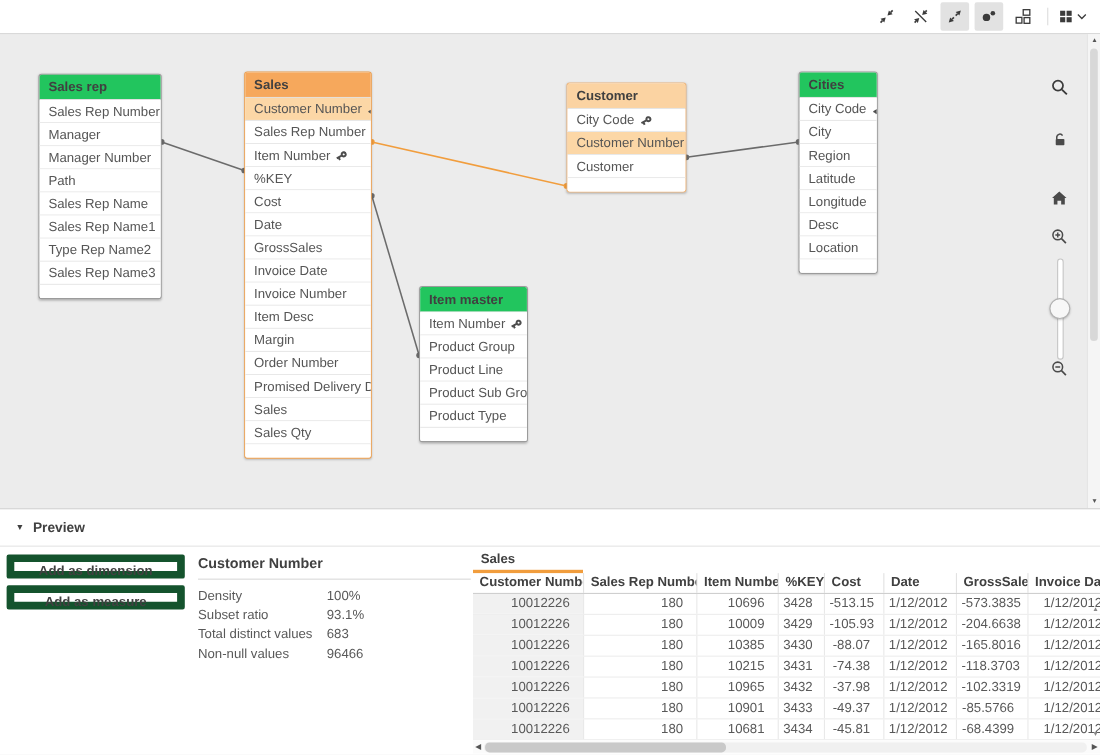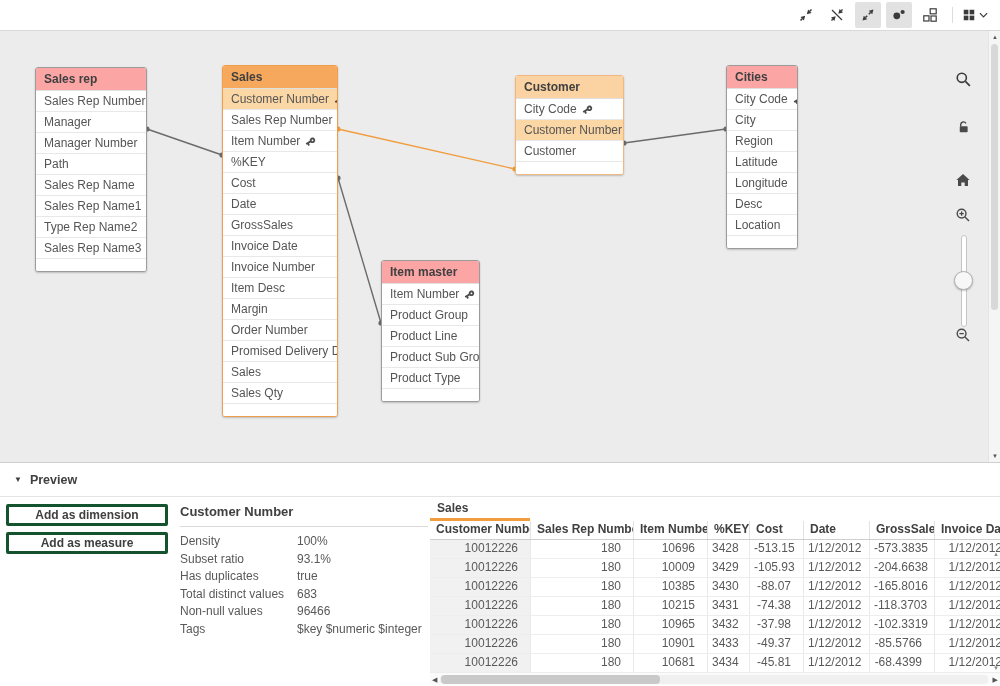--- a/index.html
+++ b/index.html
@@ -17,21 +17,21 @@
   .tb-chev{margin-left:3px;display:flex;align-items:center;}
   
   .canvas{position:relative;height:432px;background:#ececec;border-top:1px solid #d9d9d9;box-sizing:border-box;overflow:hidden;}
   #connector-svg{position:absolute;left:0;top:0;width:1000px;height:432px;}
   .mtable{position:absolute;background:#fff;border:1px solid #9b9b9b;border-radius:3px;
           box-shadow:0 1px 2px rgba(0,0,0,.2);font-size:12px;box-sizing:border-box;}
   .mtable.active{border-color:#ef9f4b;}
   .mtable.active .mt-head{background:#f6a85c;}
   .mtable.active-light{border-color:#f0b87e;}
   .mtable.active-light .mt-head{background:#fbd3a2;}
-  .mt-head{height:22px;line-height:22px;padding:0 8px;font-weight:bold;color:#404040;background:#fca5a5;
+  .mt-head{height:22px;line-height:22px;padding:0 8px;font-weight:bold;color:#404040;background:#22c55e;
            border-bottom:1px solid #e0e0e0;border-radius:2px 2px 0 0;white-space:nowrap;overflow:hidden;}
   .mt-row{padding:0 8px;color:#555;border-bottom:1px solid #e8e8e8;display:flex;align-items:center;gap:5px;
           background:#fff;white-space:nowrap;overflow:hidden;cursor:pointer;}
   .mt-row.hl{background:#fcd7a6;}
   .mt-foot{height:12px;background:#fff;border-radius:0 0 2px 2px;}
   .key-ic{transform:scaleX(-1) rotate(30deg);flex:none;}
   
   .side-tools{position:absolute;right:27px;top:0;width:20px;height:100%;}
   .stool{position:absolute;left:0;width:20px;display:flex;justify-content:center;cursor:pointer;}
   .slider-track{position:absolute;left:8px;top:204px;width:4px;height:90px;background:#fff;border:1px solid #c5c5c5;border-radius:3px;}
@@ -39,21 +39,21 @@
   
   .vscroll{position:absolute;right:0;top:0;width:12px;height:100%;background:#f5f5f5;border-left:1px solid #e4e4e4;box-sizing:border-box;}
   .vthumb{position:absolute;left:2px;top:13px;width:7px;height:266px;background:#d8d8d8;border-radius:4px;cursor:pointer;}
   .varrow{position:absolute;left:0;width:12px;text-align:center;font-size:6px;color:#555;cursor:pointer;}
   
   .preview{position:relative;height:224px;background:#fff;border-top:1px solid #cfcfcf;box-sizing:border-box;}
   .pv-head{height:33px;border-bottom:1px solid #e4e4e4;display:flex;align-items:center;padding-left:14px;gap:8px;
            font-weight:bold;color:#404040;font-size:12.5px;cursor:pointer;}
   .tri{font-size:8px;color:#404040;}
   .pv-body{position:relative;height:189px;}
-  .pv-btn{position:absolute;left:6px;width:162px;height:22px;background:#fff;border:3px solid #14532d;border-radius:2px;
+  .pv-btn{position:absolute;left:6px;width:162px;height:22px;background:#fff;border:7px solid #14532d;border-radius:2px;
           font-family:"Liberation Sans",sans-serif;font-weight:bold;font-size:12px;color:#404040;cursor:pointer;}
   .finfo{position:absolute;left:180px;top:7px;width:248px;}
   .finfo h3{margin:0 0 0 0;font-size:13px;font-weight:bold;color:#404040;padding-bottom:7px;border-bottom:1px solid #d9d9d9;}
   .irows{margin-top:6px;}
   .irow{display:flex;font-size:12px;color:#595959;line-height:17.5px;}
   .ilabel{width:117px;flex:none;}
   
   .dtable{position:absolute;left:430px;top:4px;width:570px;height:184px;overflow:hidden;}
   .dt-title{position:absolute;left:7px;top:0;font-size:12px;font-weight:bold;color:#404040;}
   .dt-bar{position:absolute;left:0;top:17px;width:100px;height:3px;background:#f19d3d;}
@@ -364,34 +364,26 @@
       <div class="irows" id="info-rows">
           <div class="irow">
             <span class="ilabel">Density</span>
             <span>100%</span>
           </div>
           <div class="irow">
             <span class="ilabel">Subset ratio</span>
             <span>93.1%</span>
           </div>
           <div class="irow">
-            <span class="ilabel">Has duplicates</span>
-            <span>true</span>
-          </div>
-          <div class="irow">
             <span class="ilabel">Total distinct values</span>
             <span>683</span>
           </div>
           <div class="irow">
             <span class="ilabel">Non-null values</span>
             <span>96466</span>
-          </div>
-          <div class="irow">
-            <span class="ilabel">Tags</span>
-            <span>$key $numeric $integer</span>
           </div>
         </div>
     </div>
 
     <div class="dtable">
       <div class="dt-title">Sales</div>
       <div class="dt-bar"></div>
       <div class="dt-hrow" id="dt-header">
           <div class="dt-hc" style="width: 101px;">Customer Number</div>
           <div class="dt-hc" style="width: 103px;">Sales Rep Number</div>

